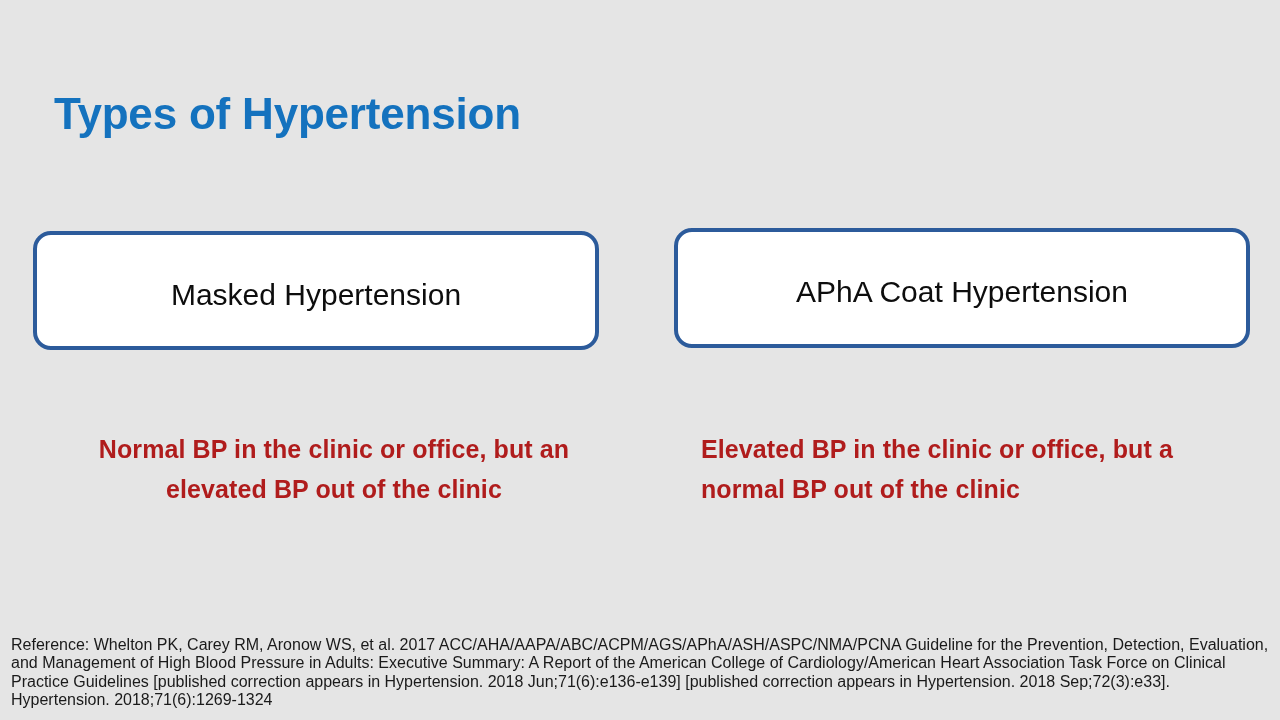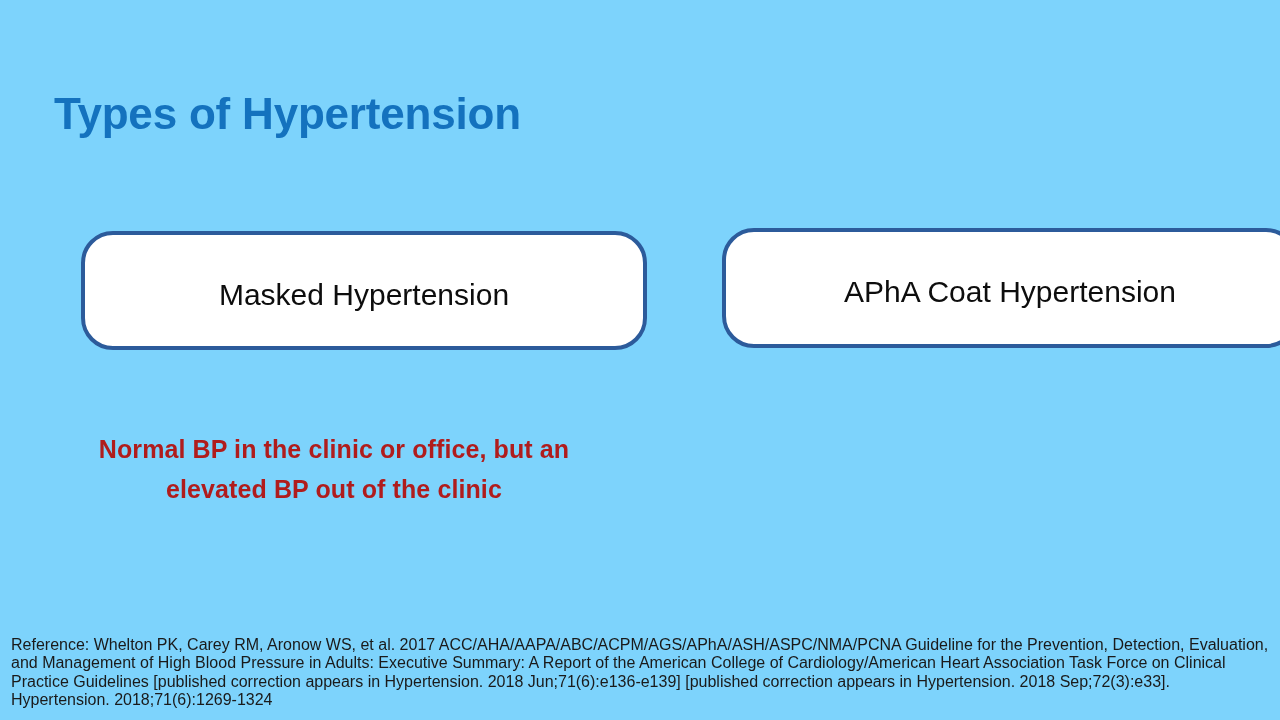--- a/index.html
+++ b/index.html
@@ -13,21 +13,21 @@
     height: 720px;
     overflow: hidden;
     font-family: "Liberation Sans", sans-serif;
     -webkit-font-smoothing: antialiased;
   }
 
   #slide {
     position: relative;
     width: 1280px;
     height: 720px;
-    background: #7dd3fc;
+    background: #e5e5e5;
   }
 
   
   #slide-title {
     position: absolute;
     left: 54px;
     top: 58px;
     width: 1180px;
     font-size: 44px;
     line-height: 54px;
@@ -36,25 +36,24 @@
     color: #1472be;
     white-space: nowrap;
   }
 
   
   .concept-box {
     position: absolute;
     box-sizing: border-box;
     background: #ffffff;
     border: 4px solid #2c5b9b;
-    border-radius: 32px;
+    border-radius: 18px;
     display: flex;
     align-items: center;
     justify-content: center;
-    margin-left: 48px;
   }
   .concept-label {
     font-size: 30px;
     line-height: 36px;
     color: #0d0d0d;
     text-align: center;
     font-weight: 400;
     position: relative;
     top: 4px;
   }
@@ -116,16 +115,17 @@
   <div id="box-masked" class="concept-box">
     <span class="concept-label">Masked Hypertension</span>
   </div>
 
   <div id="box-whitecoat" class="concept-box">
     <span class="concept-label">APhA Coat Hypertension</span>
   </div>
 
   <p id="desc-masked" class="description">Normal  BP in the clinic or office, but an elevated BP out of the clinic</p>
 
+  <p id="desc-whitecoat" class="description">Elevated BP in the clinic or office, but a normal BP out of the clinic</p>
 
   <p id="reference">Reference: Whelton PK, Carey RM, Aronow WS, et al. 2017 ACC/AHA/AAPA/ABC/ACPM/AGS/APhA/ASH/ASPC/NMA/PCNA Guideline for the Prevention, Detection, Evaluation, and Management of High Blood Pressure in Adults: Executive Summary: A Report of the American College of Cardiology/American Heart Association Task Force on Clinical Practice Guidelines [published correction appears in Hypertension. 2018 Jun;71(6):e136-e139] [published correction appears in Hypertension. 2018 Sep;72(3):e33]. Hypertension. 2018;71(6):1269-1324</p>
 
 </div>
 
 </body></html>

